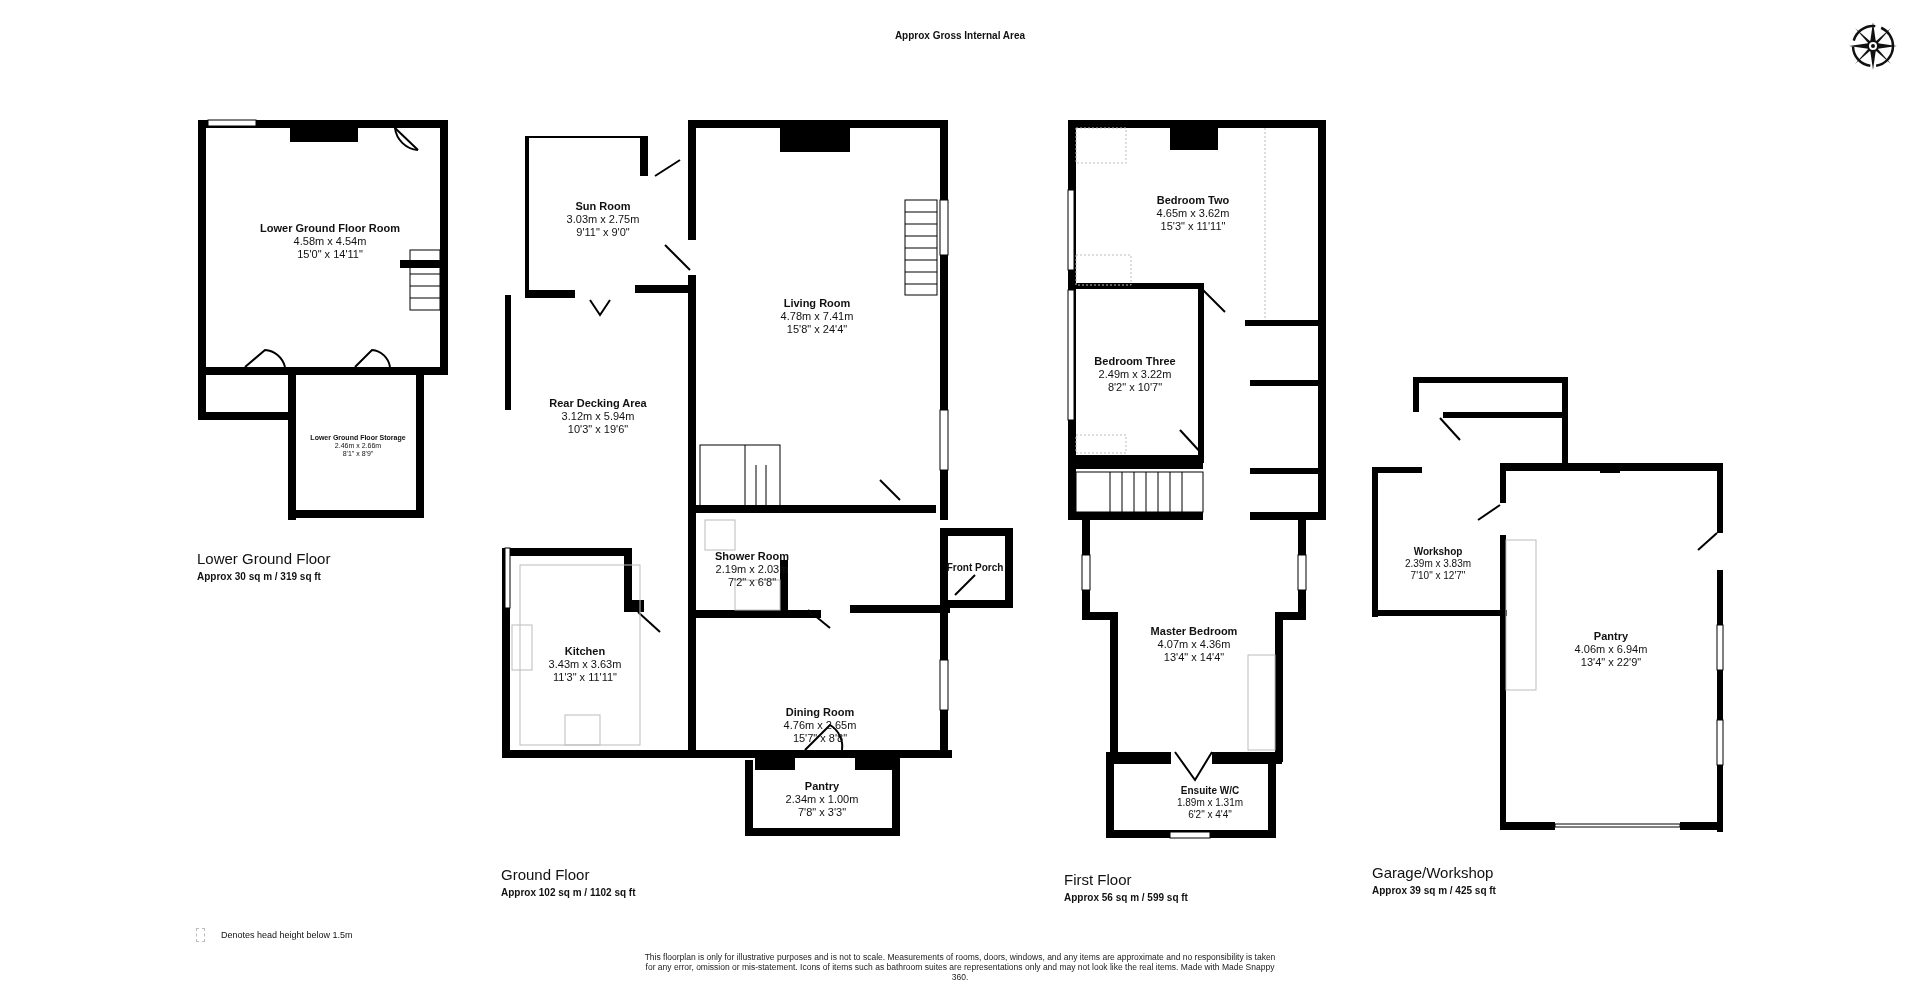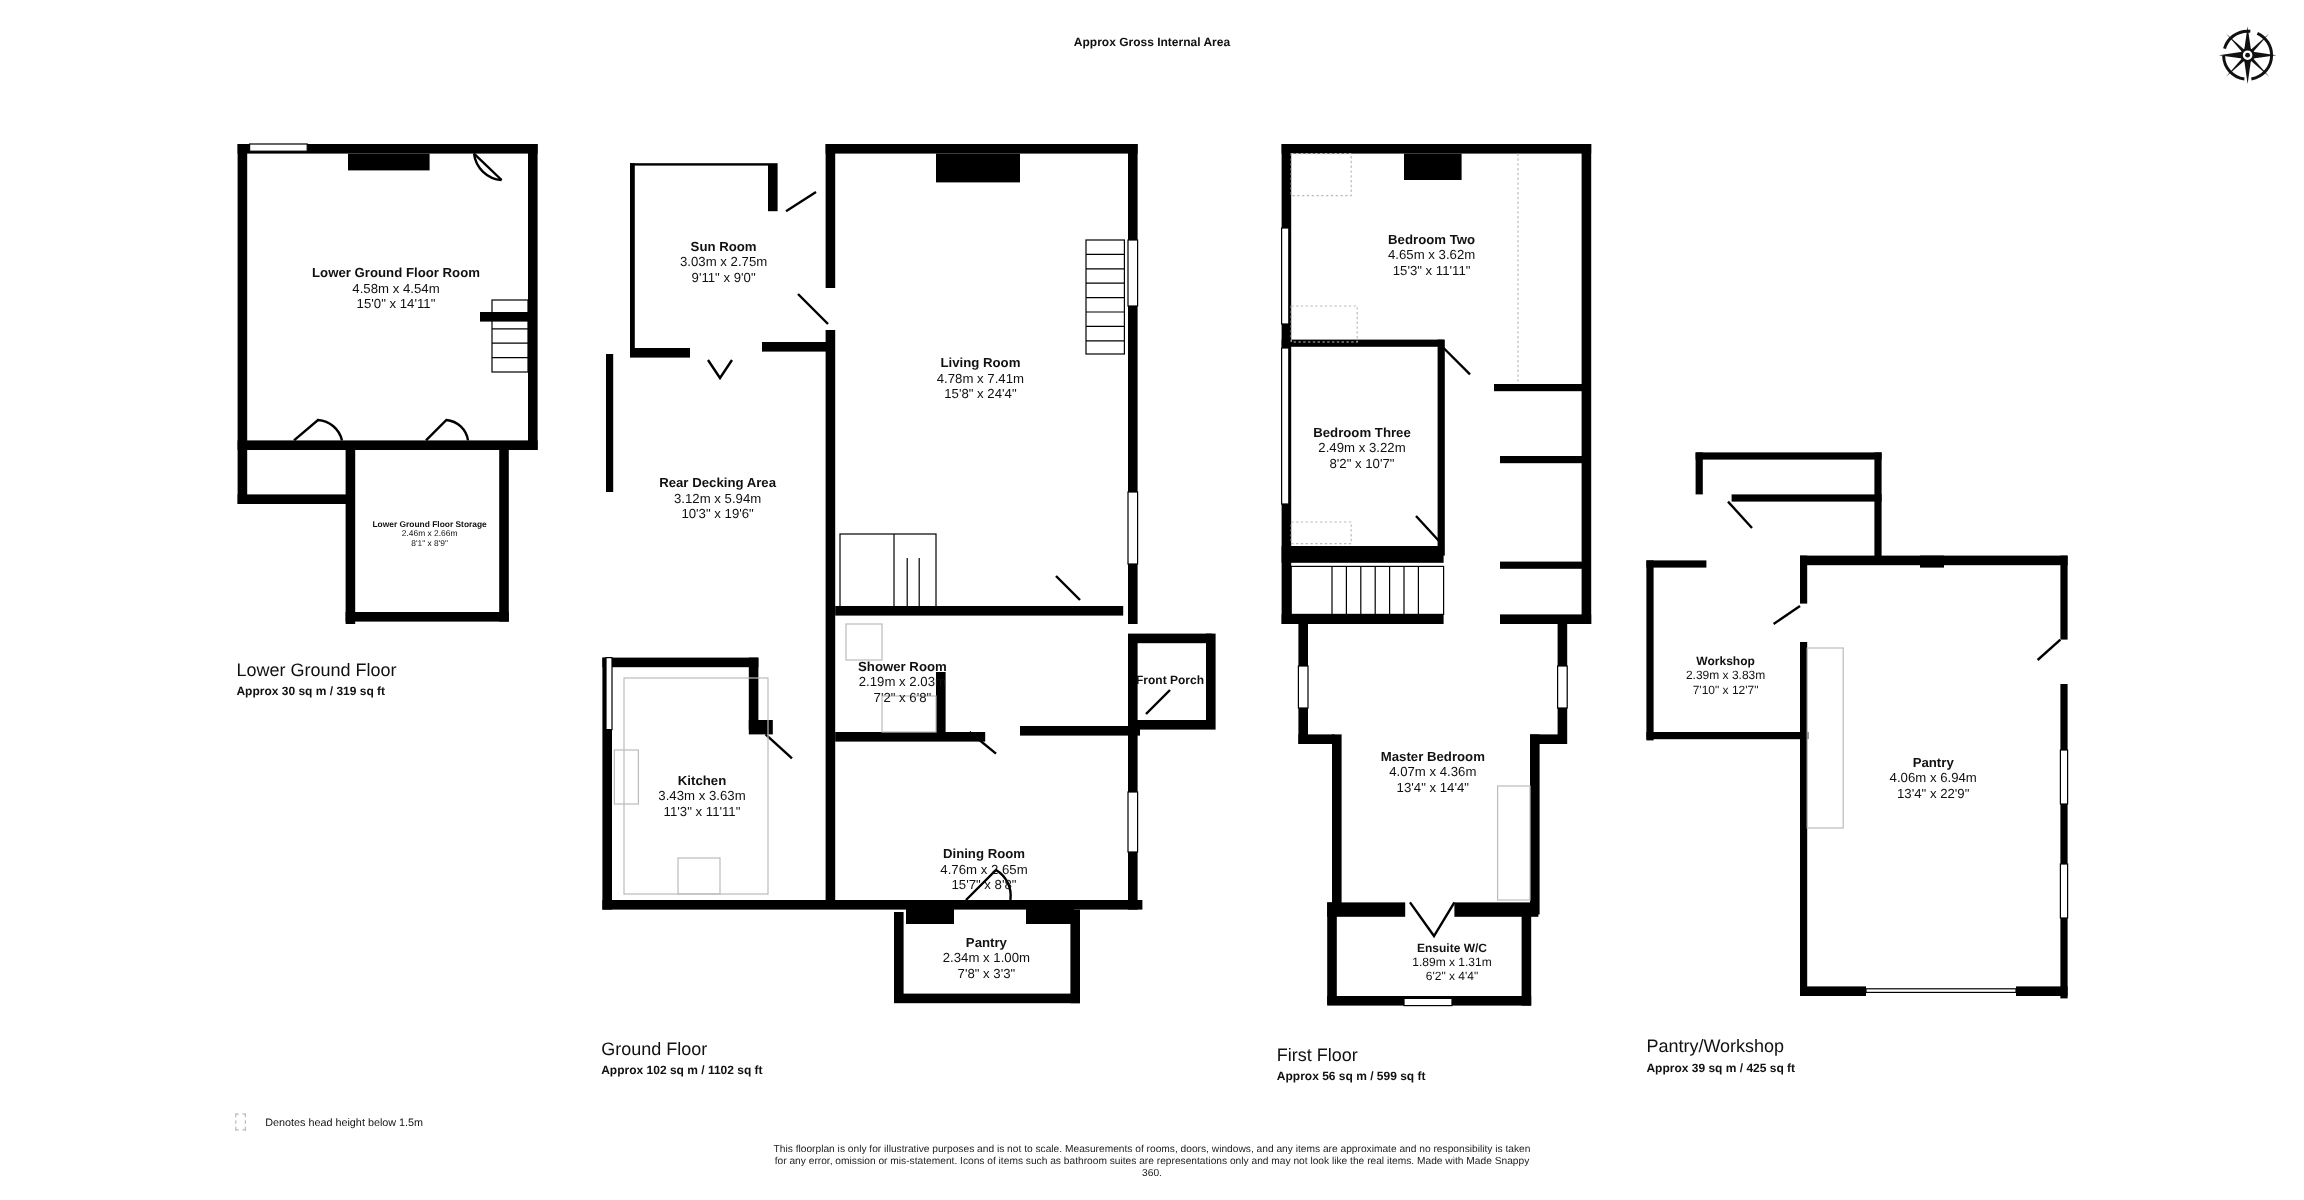--- a/index.html
+++ b/index.html
@@ -288,21 +288,21 @@
 
 <div class="floor-title" style="left:197px; top:550px;">Lower Ground Floor</div>
 <div class="floor-area" style="left:197px; top:571px;">Approx 30 sq m / 319 sq ft</div>
 
 <div class="floor-title" style="left:501px; top:866px;">Ground Floor</div>
 <div class="floor-area" style="left:501px; top:887px;">Approx 102 sq m / 1102 sq ft</div>
 
 <div class="floor-title" style="left:1064px; top:871px;">First Floor</div>
 <div class="floor-area" style="left:1064px; top:892px;">Approx 56 sq m / 599 sq ft</div>
 
-<div class="floor-title" style="left:1372px; top:864px;">Pantry/Workshop</div>
+<div class="floor-title" style="left:1372px; top:864px;">Garage/Workshop</div>
 <div class="floor-area" style="left:1372px; top:885px;">Approx 39 sq m / 425 sq ft</div>
 
 <div class="abs legend">
   <span class="box"></span>
   <span>Denotes head height below 1.5m</span>
 </div>
 
 <div class="abs disclaimer">This floorplan is only for illustrative purposes and is not to scale. Measurements of rooms, doors, windows, and any items are approximate and no responsibility is taken for any error, omission or mis-statement. Icons of items such as bathroom suites are representations only and may not look like the real items. Made with Made Snappy 360.</div>
 
 </body></html>

